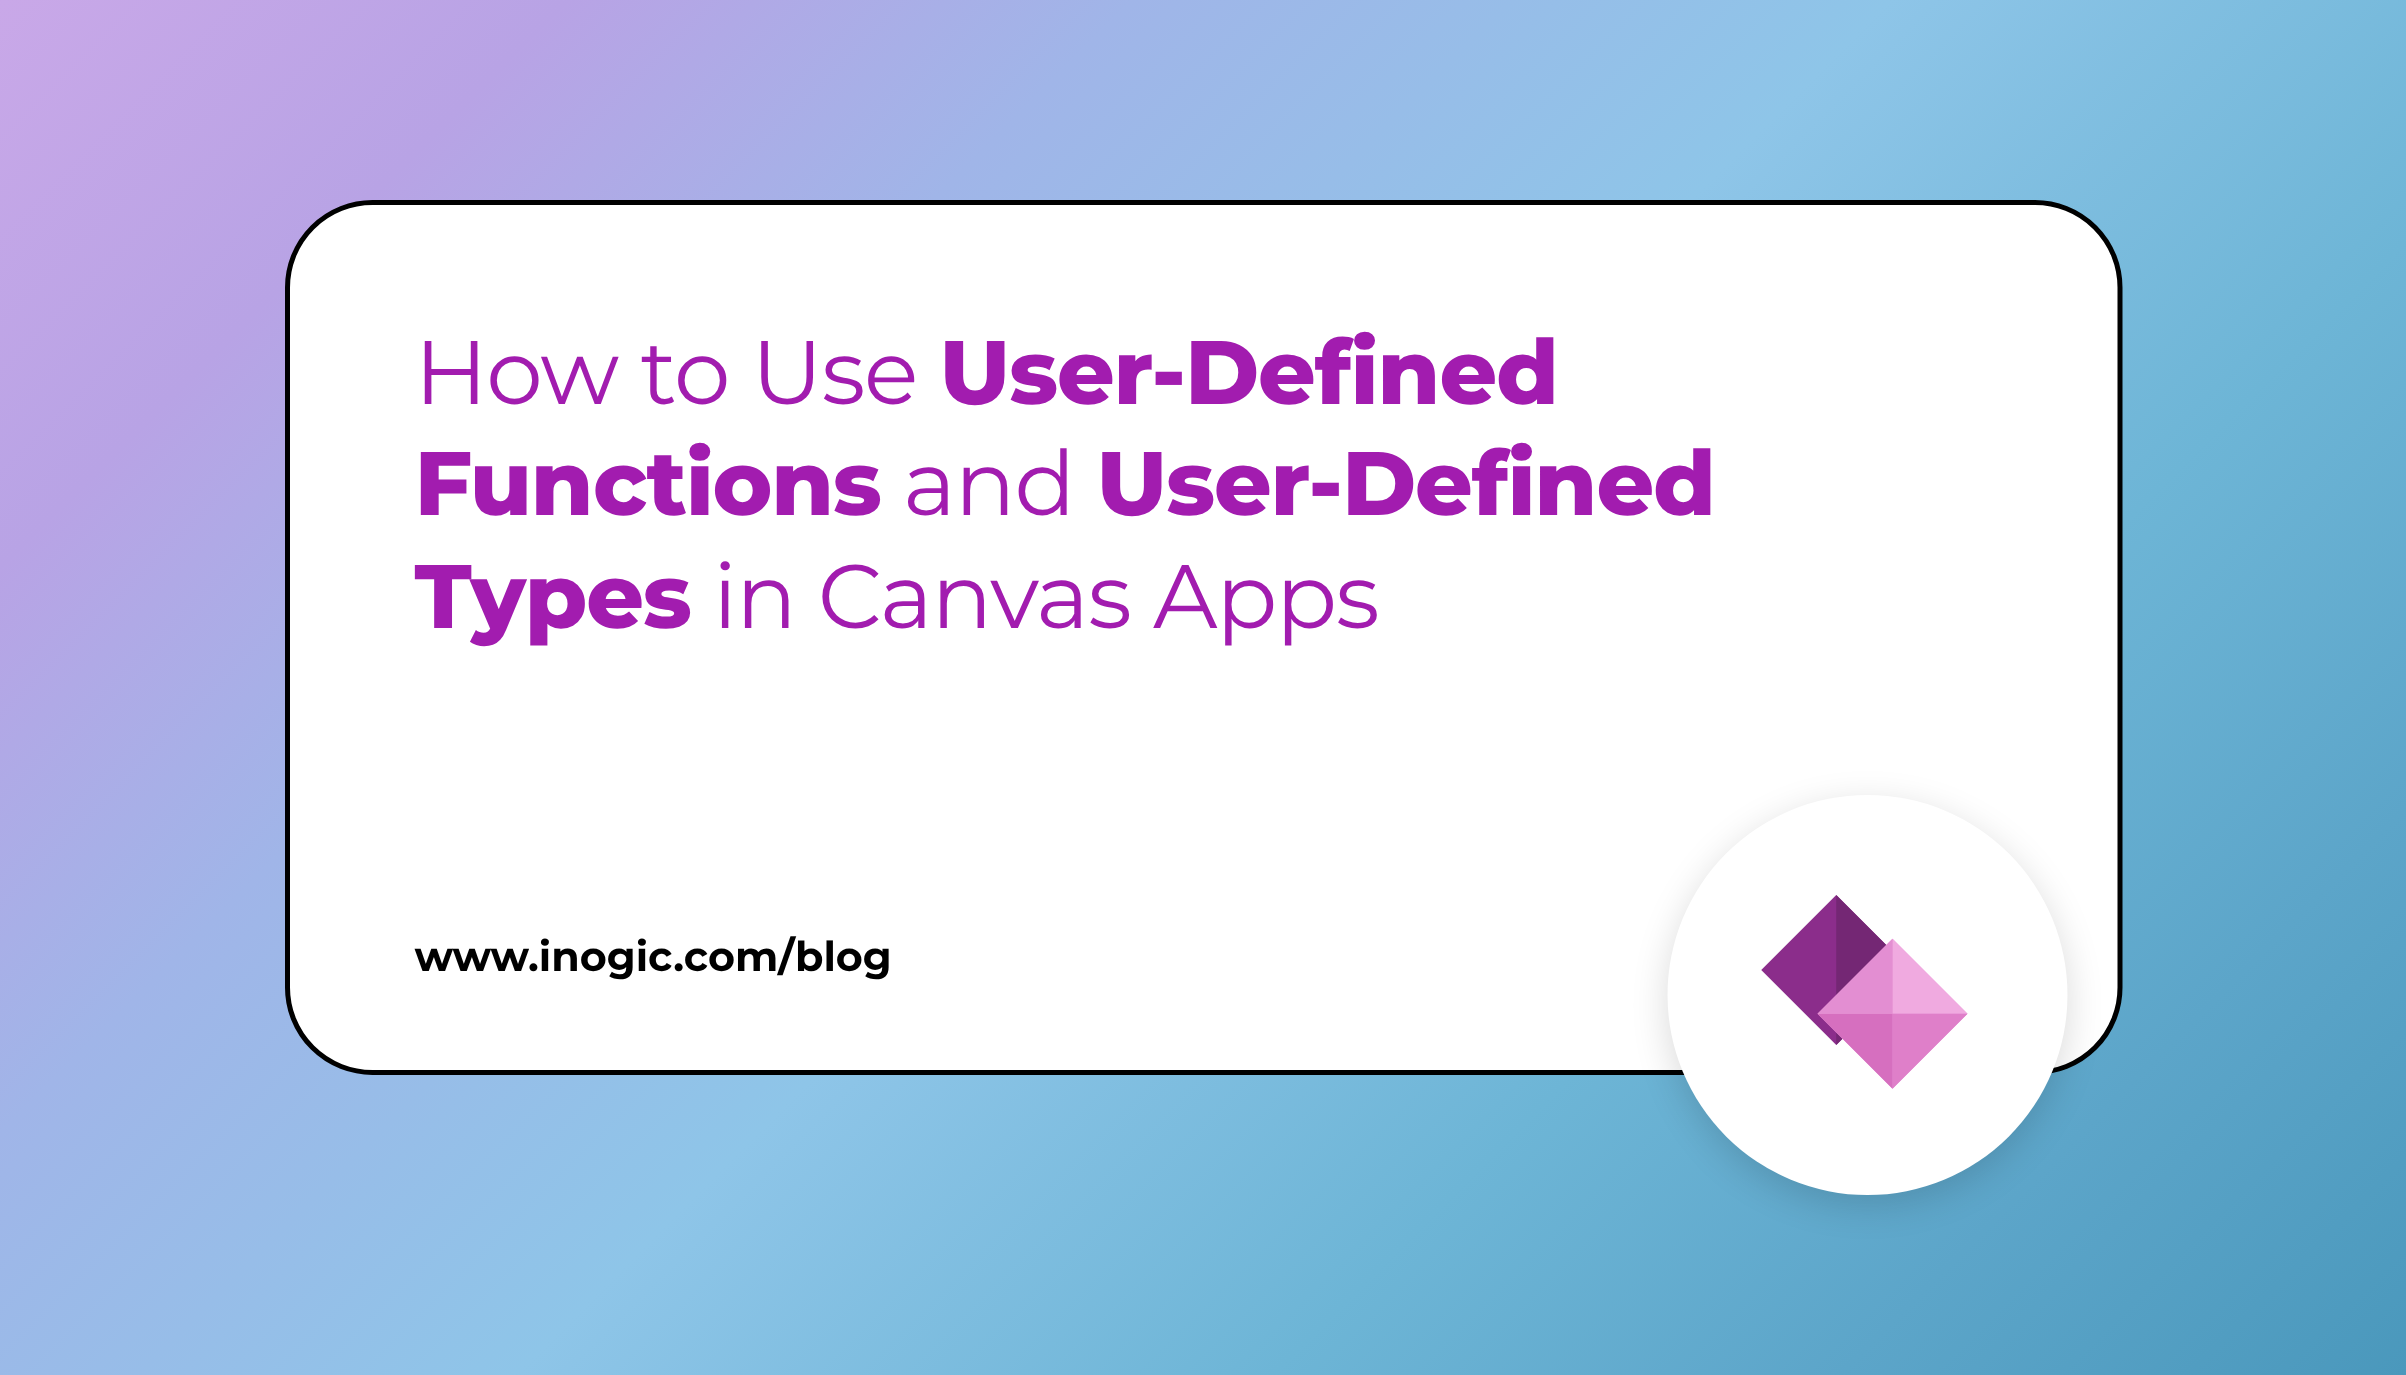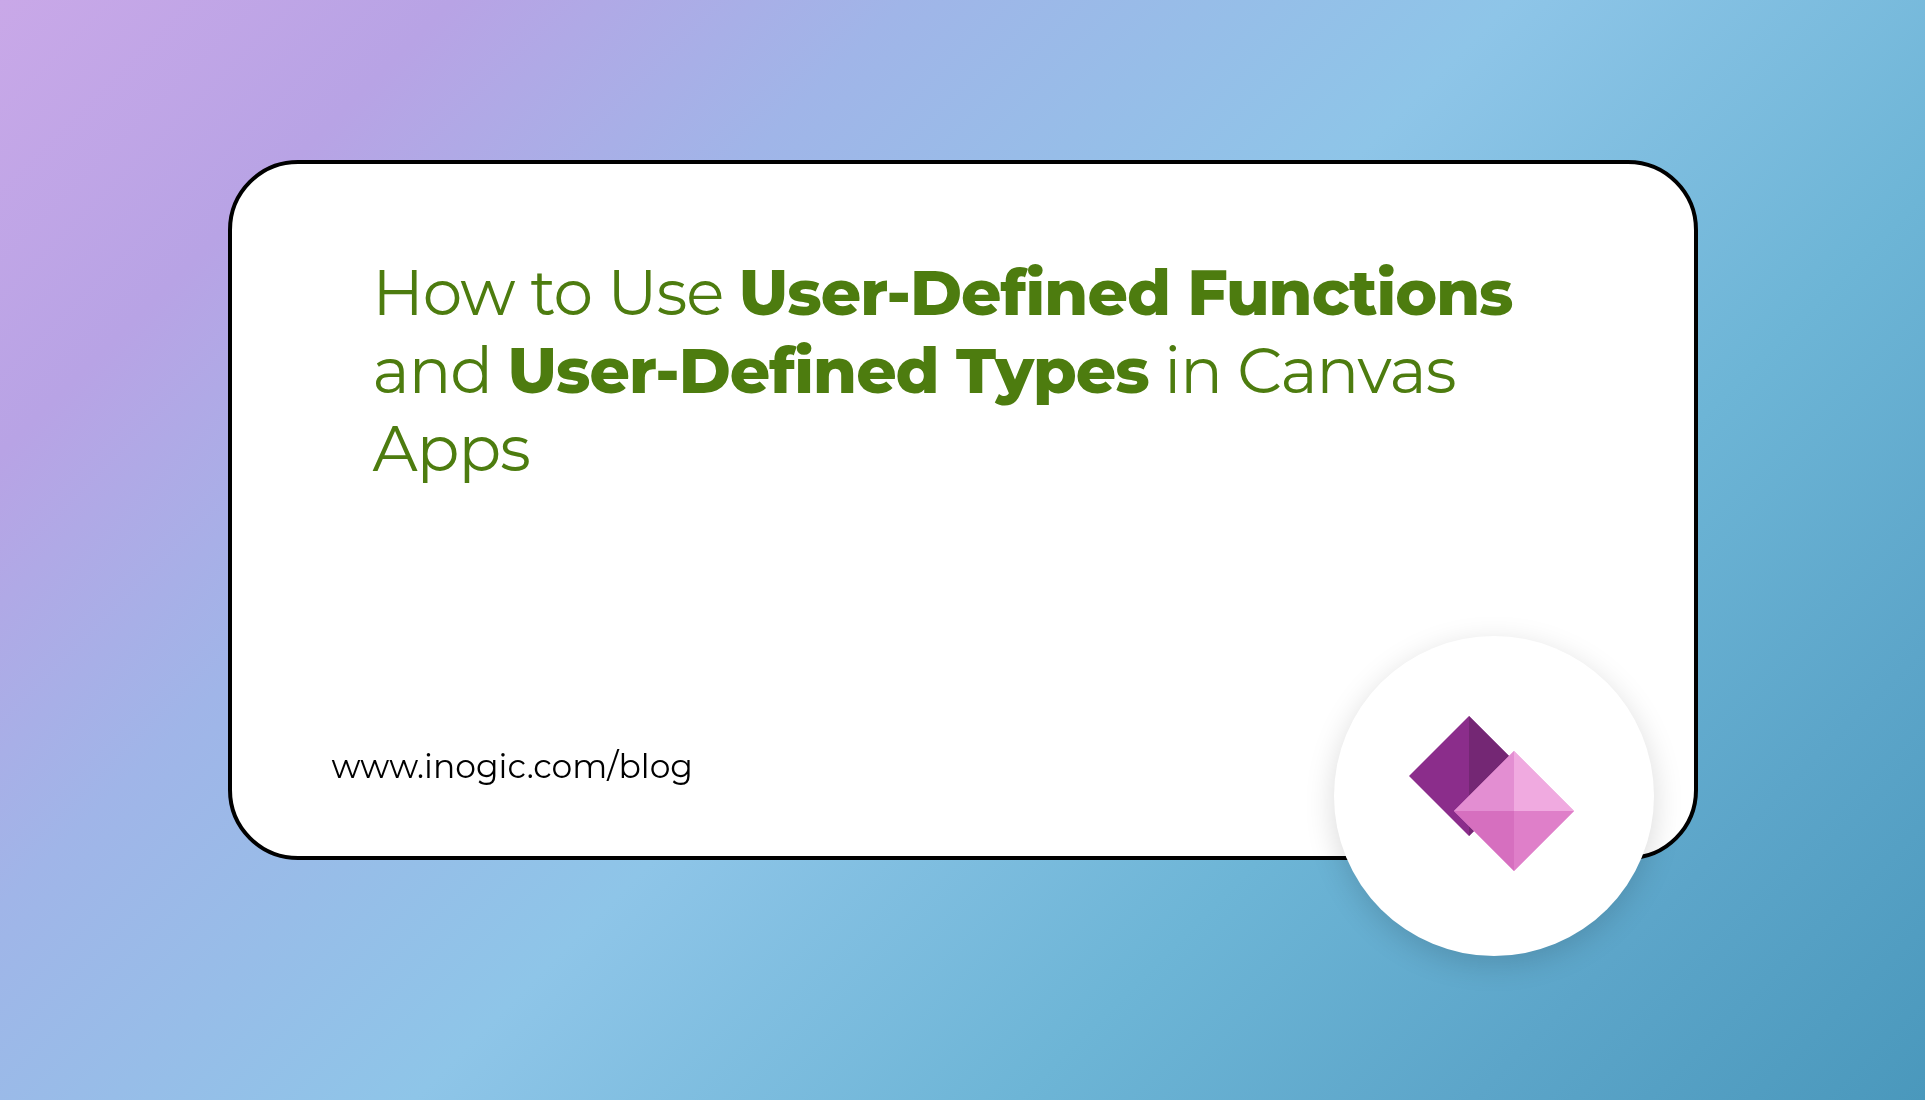--- a/index.html
+++ b/index.html
@@ -37,39 +37,38 @@
       width: 1470px;
       height: 700px;
       border-radius: 70px;
       border: 4px solid #000;
       padding: 90px 100px 60px 100px;
       position: relative;
       margin-top: -80px;
     }
     
     .title {
-      font-size: 63px;
+      font-size: 72px;
       line-height: 1.24;
-      color: #4d7c0f;
+      color: #a21caf;
       font-weight: 400;
       letter-spacing: -1px;
-      margin-left: 41px;
     }
     
     .title .bold {
       font-weight: 800;
     }
     
     .url {
       position: absolute;
       bottom: 70px;
       left: 100px;
       font-size: 33px;
       color: #000;
-      font-weight: 400;
+      font-weight: 700;
     }
     
     .logo-circle {
       position: absolute;
       bottom: -100px;
       right: 40px;
       width: 320px;
       height: 320px;
       background: white;
       border-radius: 50%;

